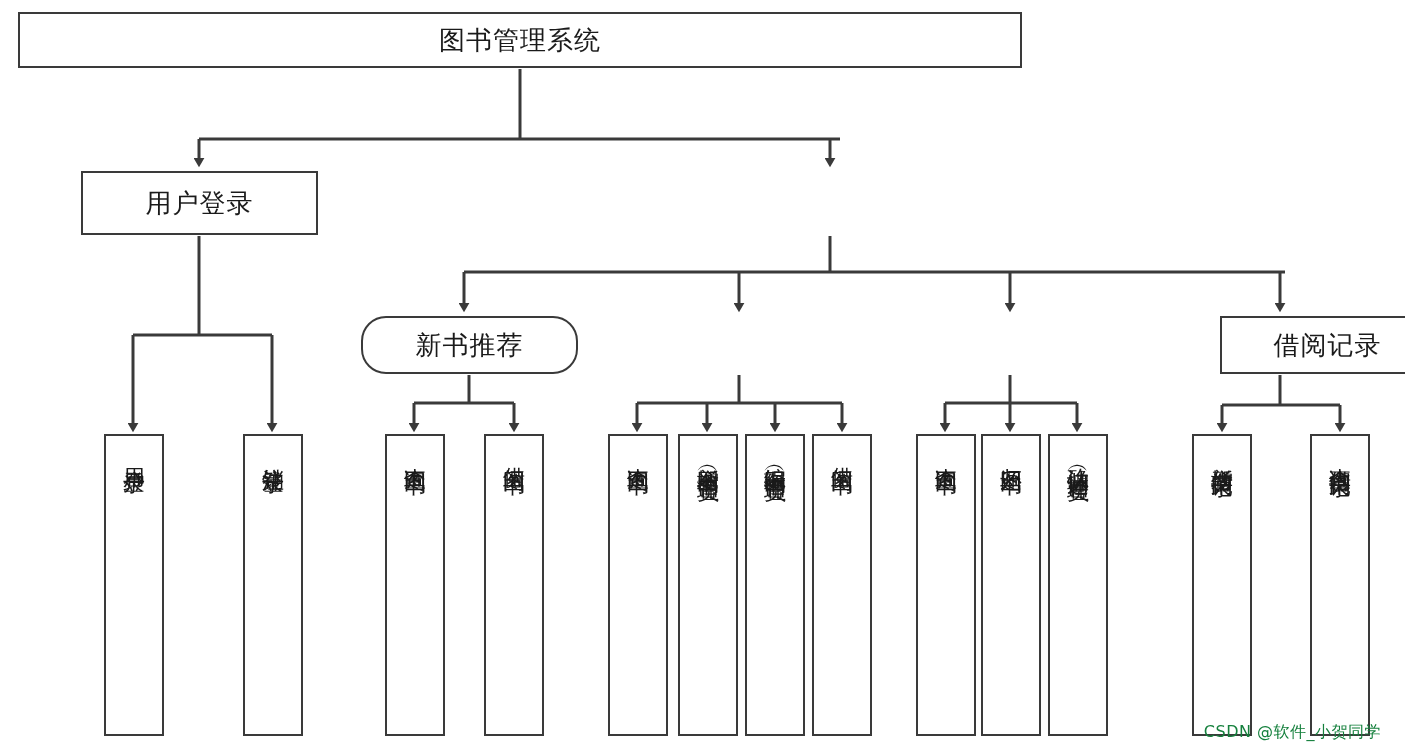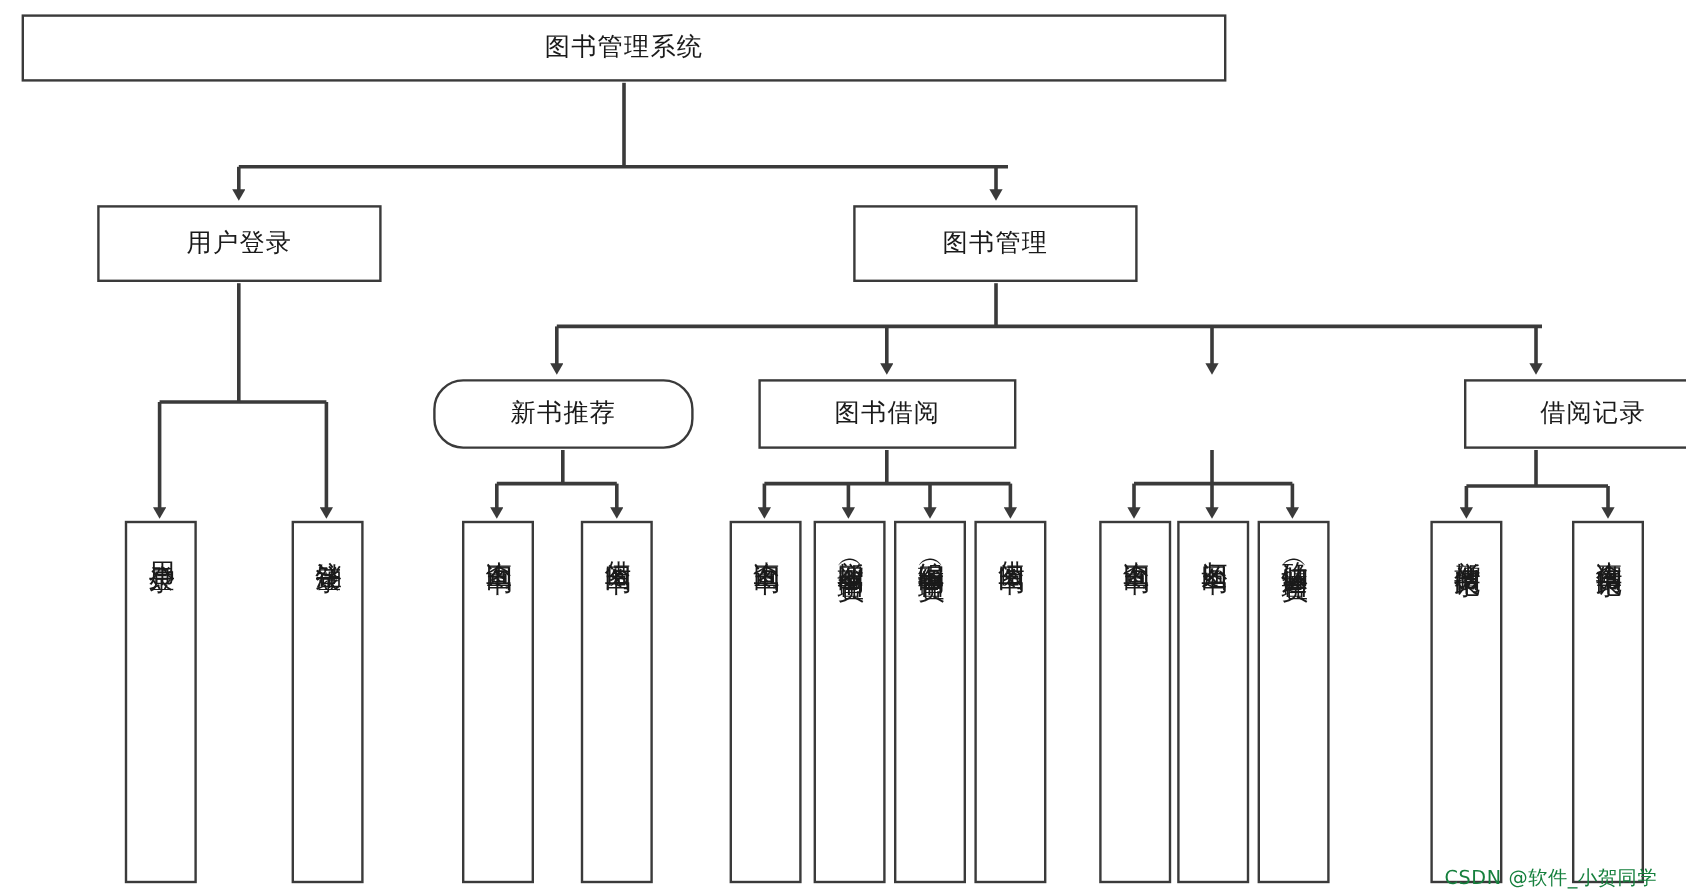--- a/index.html
+++ b/index.html
@@ -29,21 +29,21 @@
     position: absolute;
     box-sizing: border-box;
     background: #ffffff;
     border: 2.5px solid #3a3a3a;
     display: flex;
     align-items: center;
     justify-content: center;
     color: #1a1a1a;
   }
   .node.horiz {
-    font-size: 21px;
+    font-size: 26px;
     letter-spacing: 1px;
     line-height: 1.1;
   }
   .node.vert {
     padding-top: 14px;
     align-items: flex-start;
     justify-content: center;
   }
   .node.vert .vlabel {
     writing-mode: vertical-rl;
@@ -119,29 +119,23 @@
     </g>
   </svg>
 
   <div class="node horiz" style="left:18px; top:12px; width:1004px; height:56px;">
     <span>图书管理系统</span>
   </div>
 
   <div class="node horiz" style="left:81px; top:171px; width:237px; height:64px;">
     <span>用户登录</span>
   </div>
-  <div class="node horiz" style="left:711px; top:171px; width:237px; height:64px;">
-    <span>图书管理</span>
-  </div>
 
   <div class="node horiz" style="left:361px; top:316px; width:217px; height:58px;border-radius:25px;">
     <span>新书推荐</span>
-  </div>
-  <div class="node horiz" style="left:632px; top:316px; width:215px; height:58px;">
-    <span>图书借阅</span>
   </div>
   <div class="node horiz" style="left:1172px; top:316px; width:215px; height:58px;margin-left:48px;">
     <span>借阅记录</span>
   </div>
 
   <div class="node vert" style="left:104px; top:434px; width:60px; height:302px;">
     <span class="vlabel">用户登录</span>
   </div>
   <div class="node vert" style="left:243px; top:434px; width:60px; height:302px;">
     <span class="vlabel">注销登录</span>

